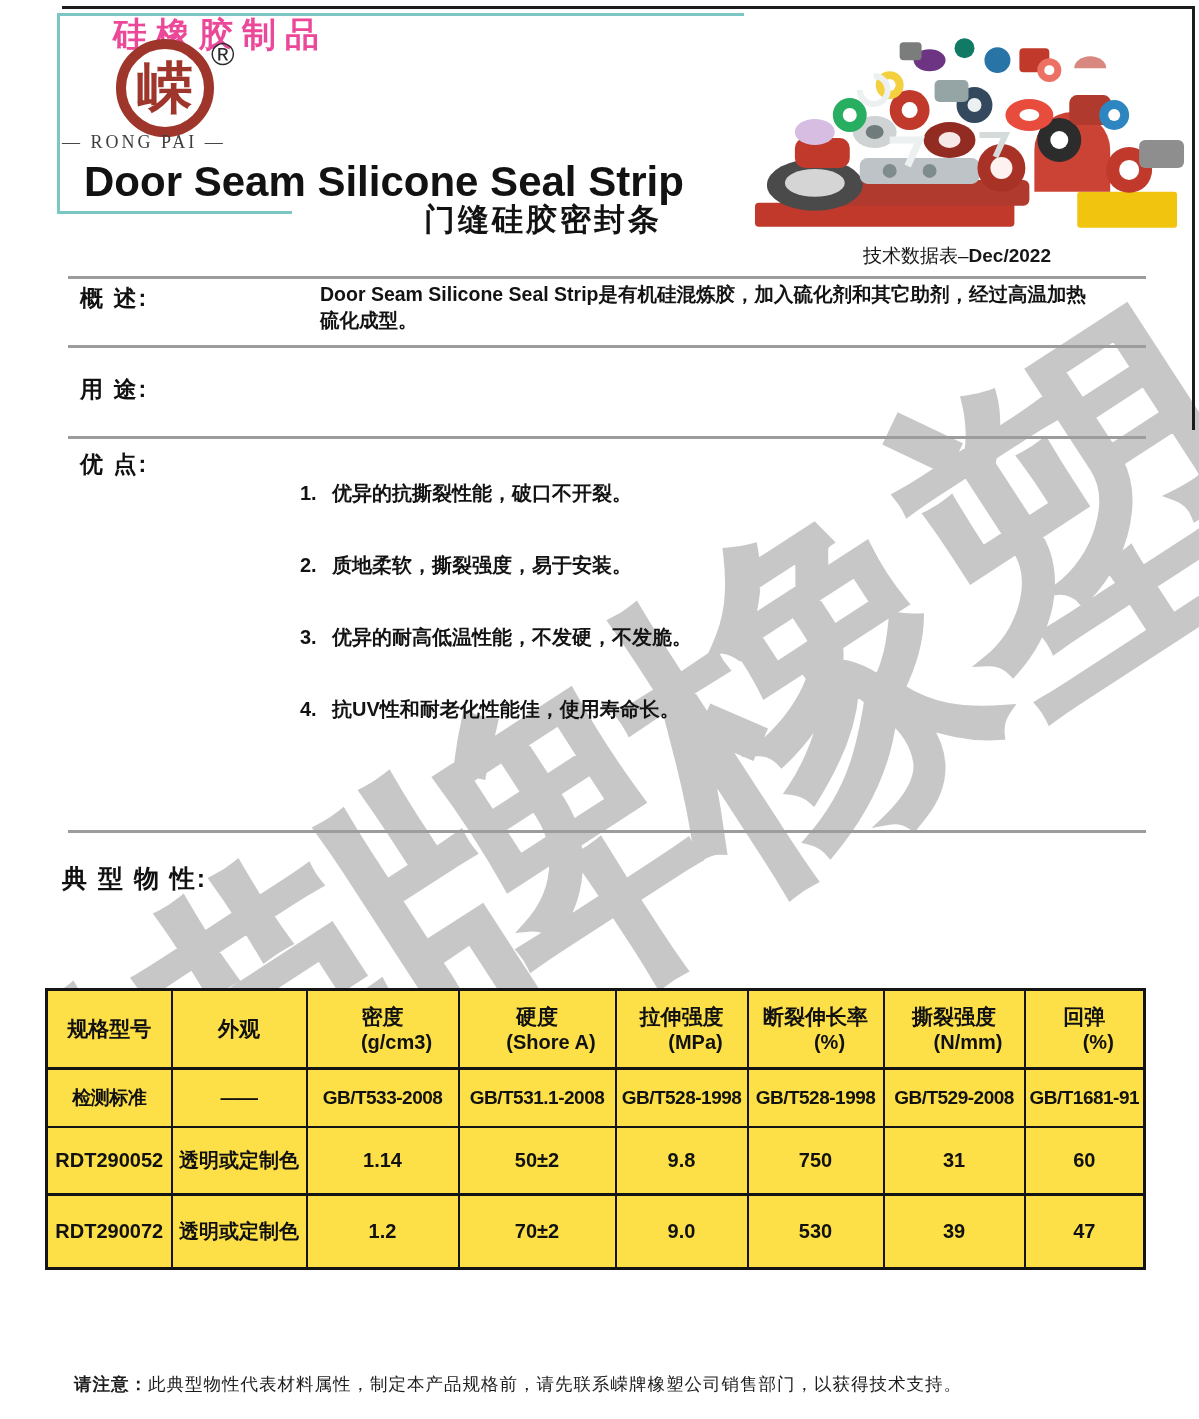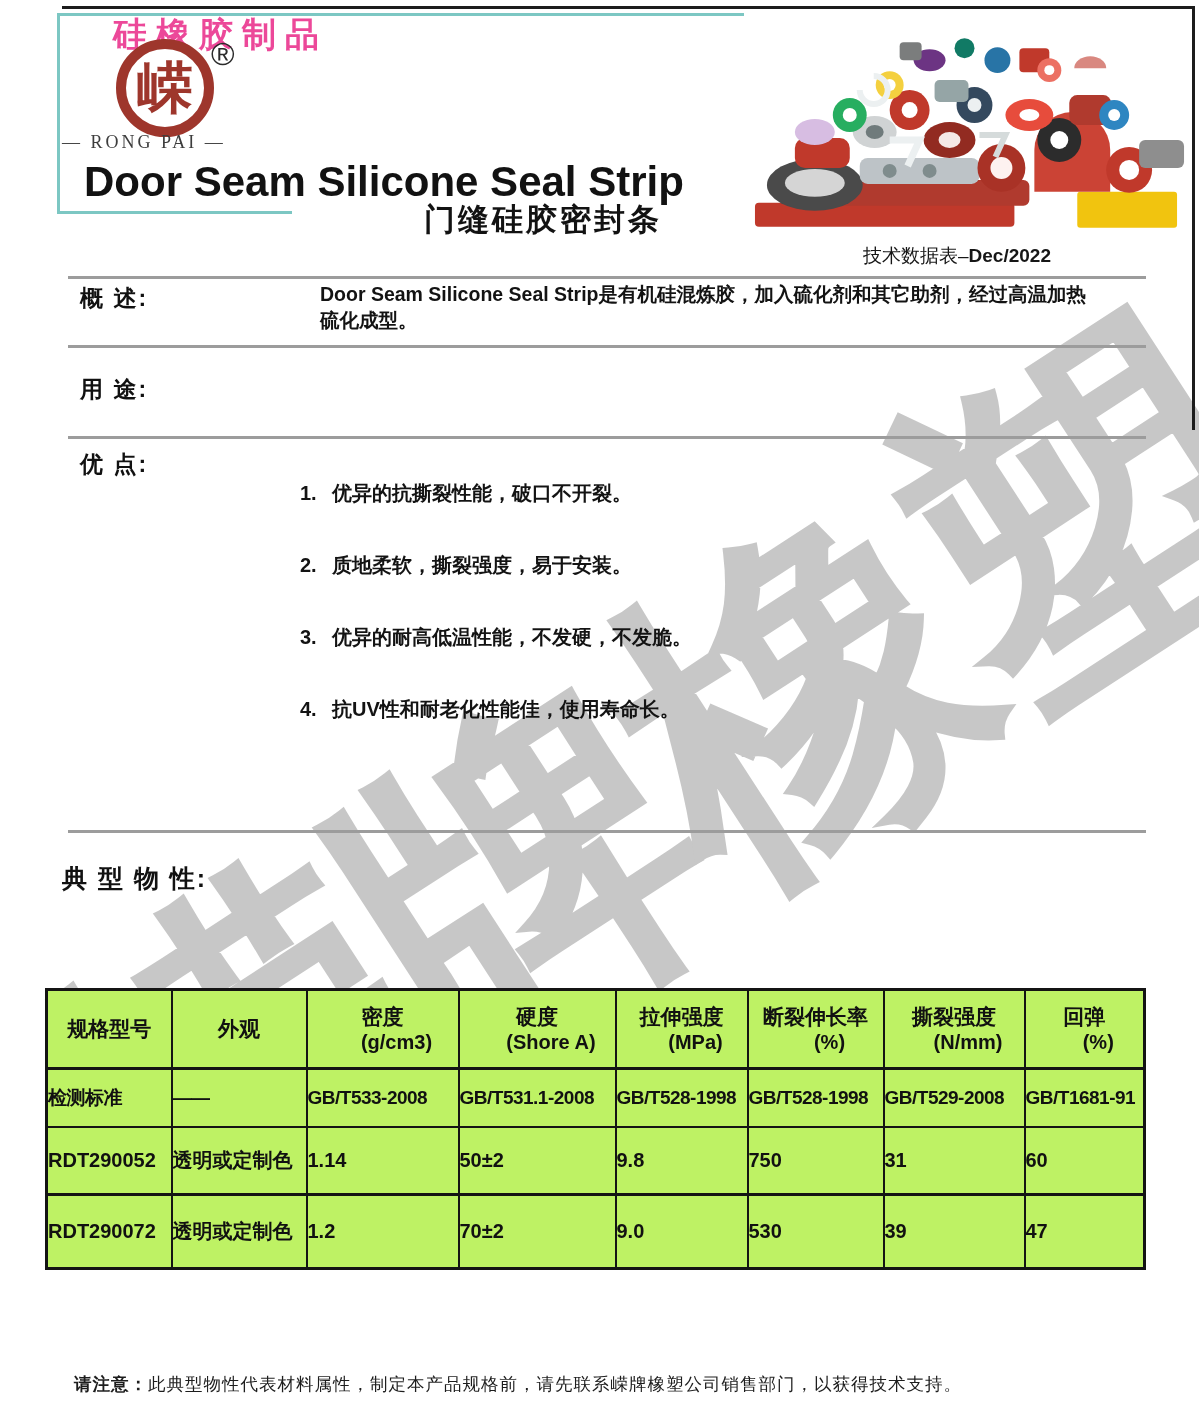--- a/index.html
+++ b/index.html
@@ -55,21 +55,21 @@
   .overview-text { top:281px; }
   .usage-text    { top:370px; }
 
   .advantages { left:300px; top:480px; width:700px; }
   .adv-item { margin-bottom:45px; font-size:20px; font-weight:700; color:#131313; }
   .adv-num  { display:inline-block; width:32px; }
 
   
   .props-table {
     left:45px; top:988px; width:1098px; border-collapse:collapse; table-layout:fixed;
-    background:#bef264; border:3px solid #141414;
+    text-align:center; background:#fde047; border:3px solid #141414;
   }
   .props-table th, .props-table td { border:2px solid #141414; padding:0; font-weight:700; color:#111; }
   .props-table thead th { height:76px; font-size:21px; line-height:1.2; border-bottom:3px solid #141414; }
   .props-table th .unit { font-size:20px;margin-left:28px; }
   .props-table tbody tr:nth-child(1) td { height:56px; font-size:19px; letter-spacing:-0.5px; }
   .props-table tbody tr:nth-child(2) td { height:65px; font-size:20px; border-bottom:3px solid #141414;margin-left:36px; }
   .props-table tbody tr:nth-child(3) td { height:71px; font-size:20px; }
 
   .footer-note { left:74px; top:1372px; font-size:17.5px; color:#1d1d1d; letter-spacing:1px; }
   .footer-note b { font-weight:700; }

